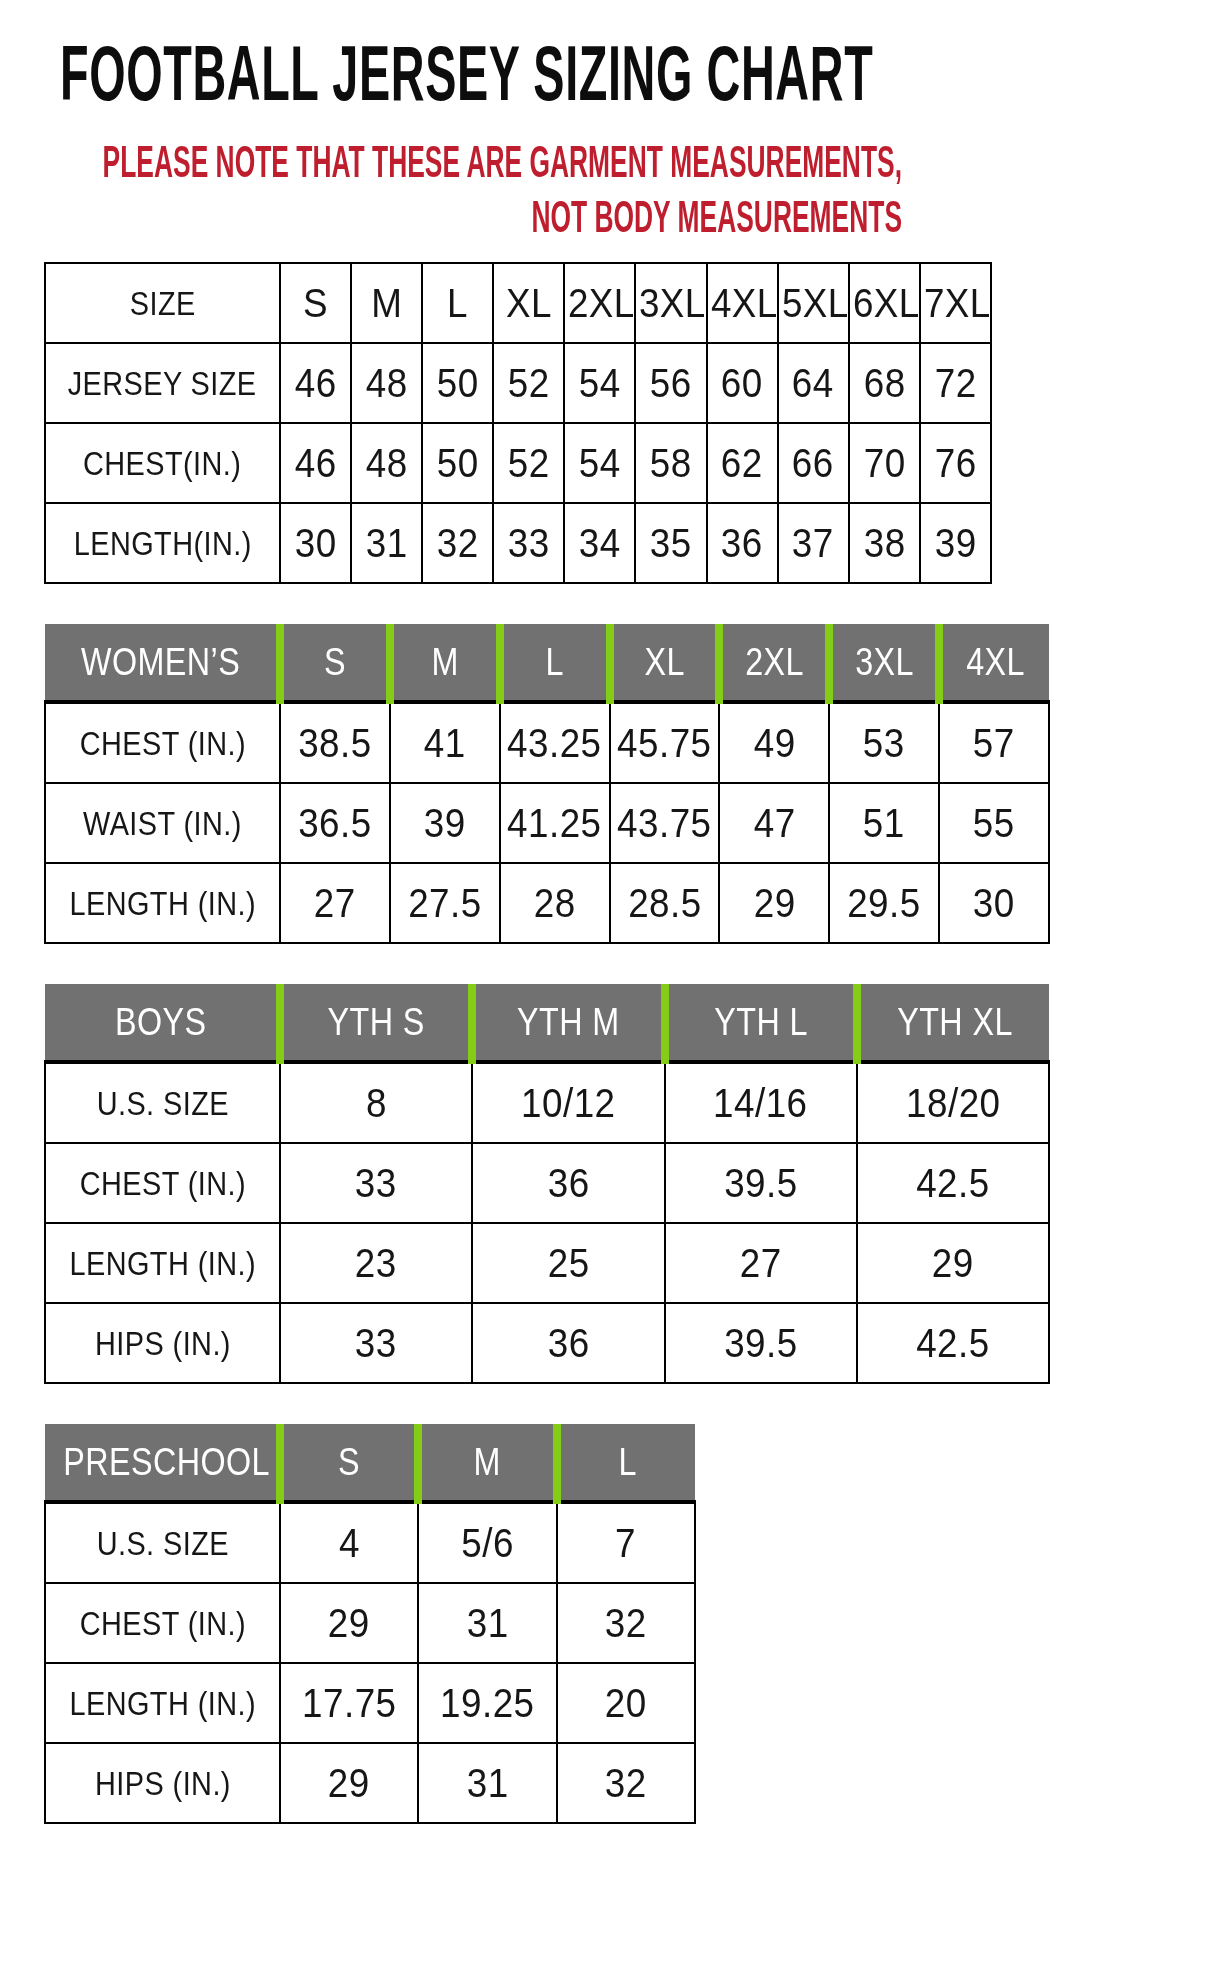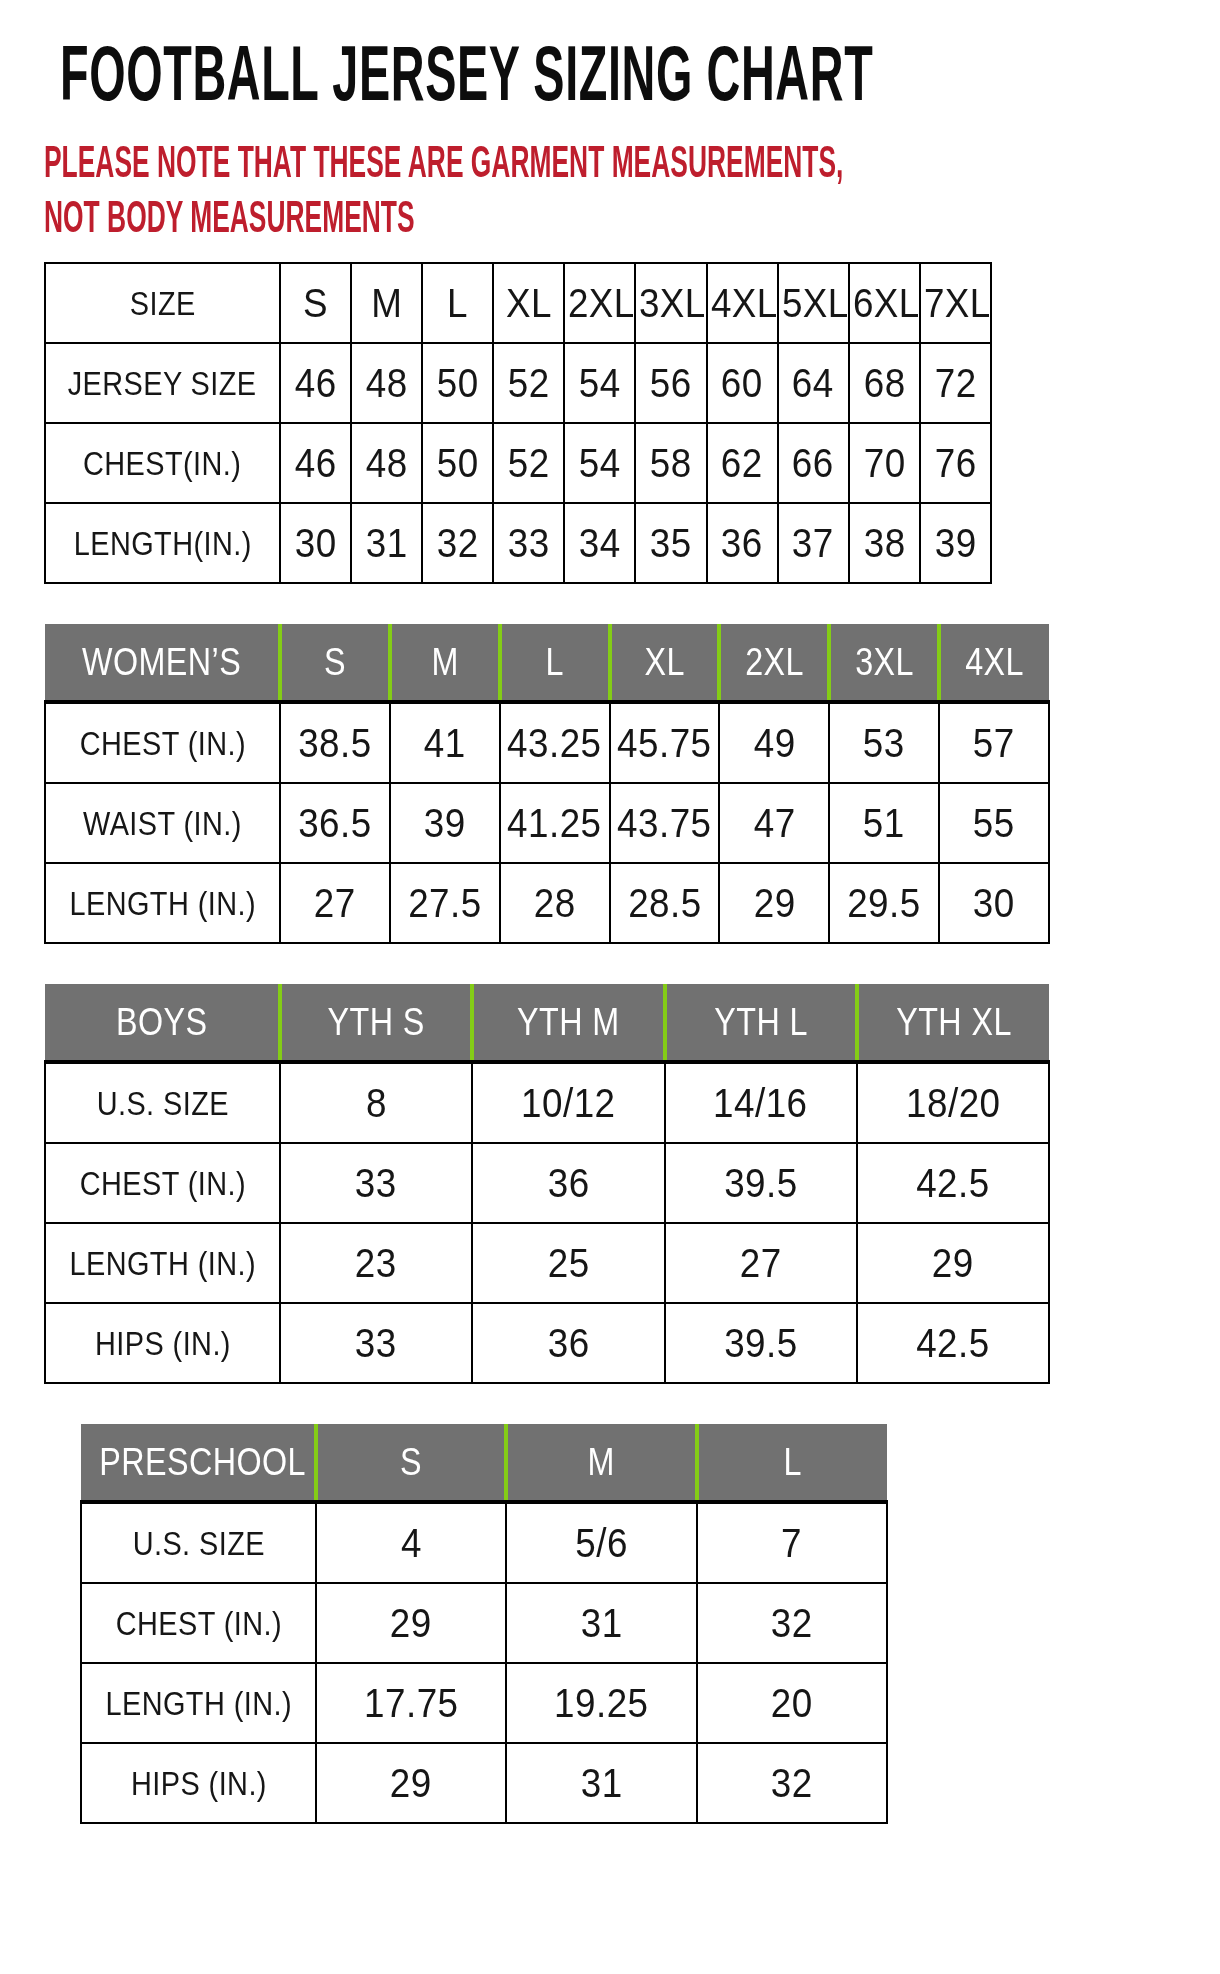--- a/index.html
+++ b/index.html
@@ -8,47 +8,47 @@
     font-family:"Liberation Sans","DejaVu Sans",sans-serif;color:#141414;
   }
   .page{padding:18px 0 0 44px;}
 
   
   h1.title{margin:16px;line-height:1.0;height:84px;}
   .ts-title{
     display:inline-block;font-size:78px;font-weight:bold;letter-spacing:1px;
     white-space:nowrap;transform:scaleX(0.60);transform-origin:left center;color:#0d0d0d;
   }
-  p.note{margin:10px 0 16px 0;height:112px;}
+  p.note{margin:10px 0 16px 0;height:112px;text-align:right;}
   .ts-note{
     display:inline-block;width:1430px;font-size:44px;font-weight:bold;line-height:1.26;
     transform:scaleX(0.60);transform-origin:left top;color:#be1e2d;
   }
 
   
   section.tblsec{margin:0 0 40px 0;}
   .banner{
     width:1140px;height:80px;background:#6f6f6f;margin-bottom:2px;
     display:flex;align-items:center;justify-content:center;
   }
   .ts-banner{
     display:inline-block;font-size:46px;color:#ffffff;letter-spacing:1px;white-space:nowrap;
     transform:scaleX(0.88);transform-origin:center;
   }
   table.sz{border-collapse:collapse;table-layout:fixed;background:#ffffff;}
   #tbl-mens{width:948px;text-decoration:underline;}
   #tbl-womens{width:1006px;}
   #tbl-boys{width:1006px;padding-left:10px;}
-  #tbl-preschool{width:808px;margin-left:36px;}
+  #tbl-preschool{width:652px;}
   table.sz th,table.sz td{
     height:78px;padding:0;text-align:center;vertical-align:middle;
     border:2px solid #000000;font-weight:normal;
   }
   table.sz thead th{
-    background:#717171;border:none;border-right:4px solid #84cc16;border-bottom:4px solid #000000;
+    background:#717171;border:none;border-right:8px solid #84cc16;border-bottom:4px solid #000000;
     height:76px;
   }
   table.sz thead th:last-child{border-right:none;}
   .ts-hd{
     display:inline-block;font-size:38px;color:#ffffff;letter-spacing:0.5px;white-space:nowrap;
     transform:scaleX(0.85);transform-origin:center;
   }
   .ts-lbl{
     display:inline-block;font-size:34px;letter-spacing:0.5px;line-height:1.08;
     white-space:pre-line;transform:scaleX(0.85);transform-origin:center;color:#161616;

